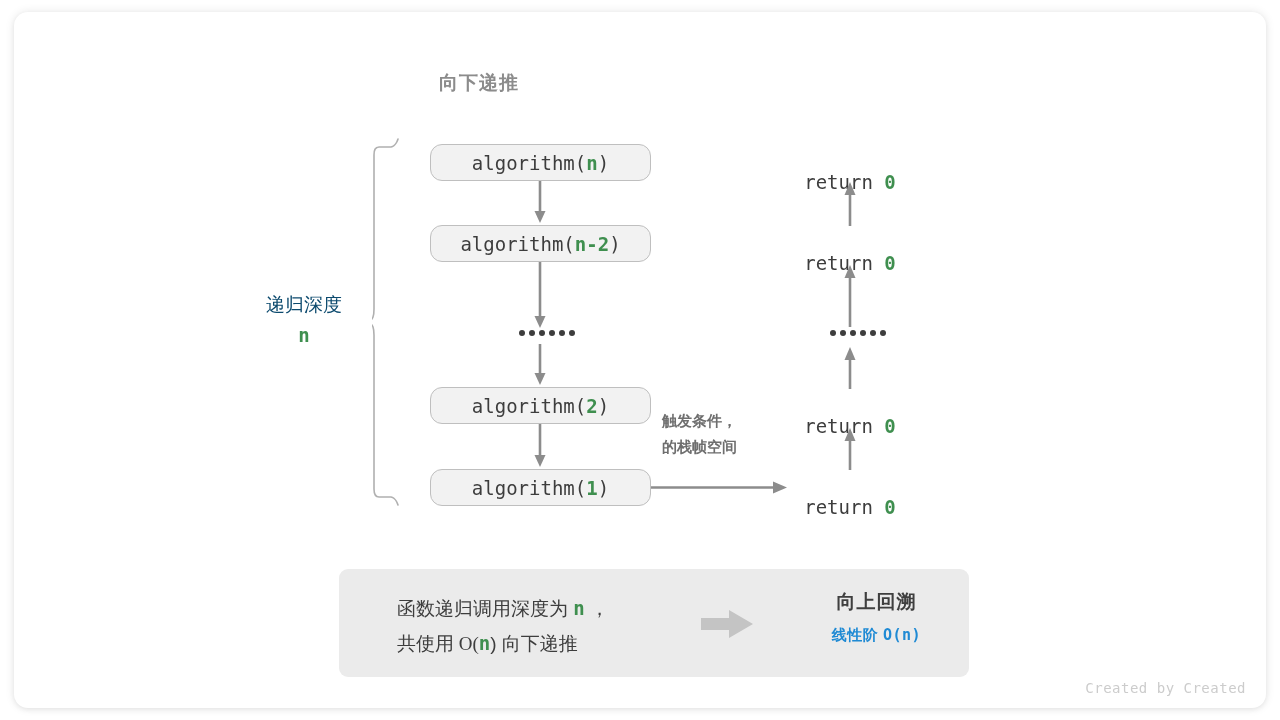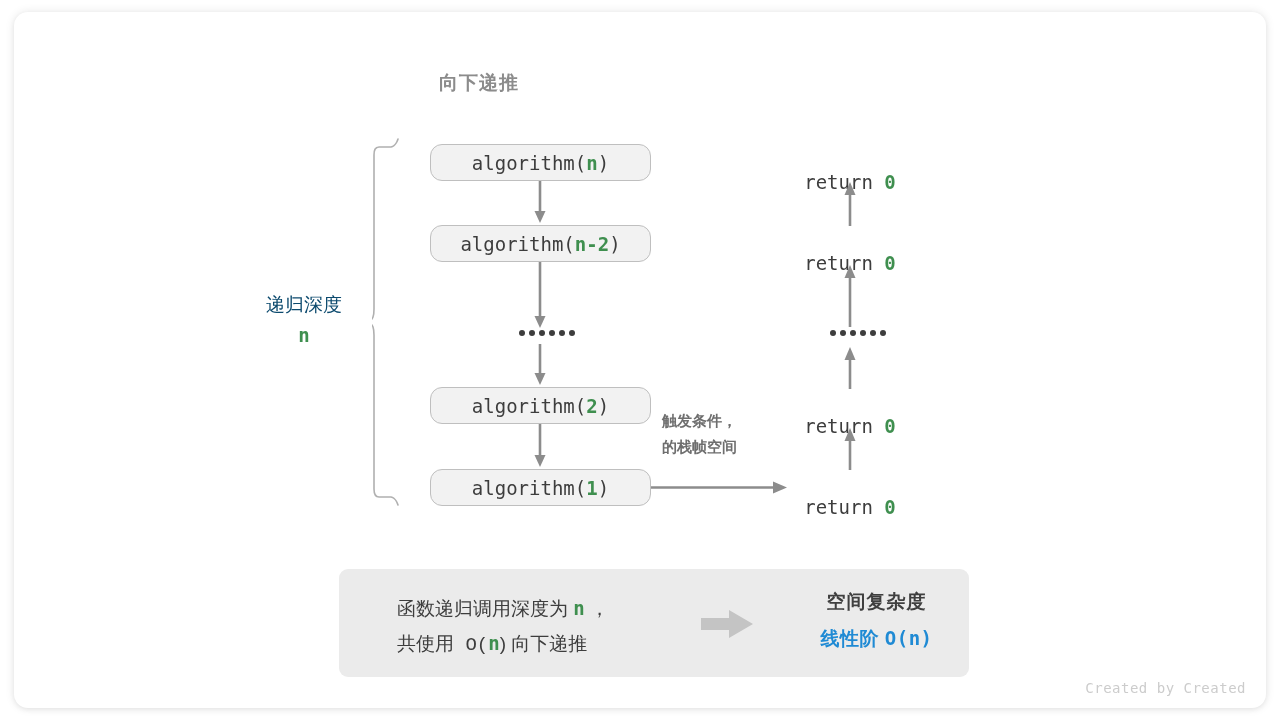--- a/index.html
+++ b/index.html
@@ -124,21 +124,21 @@
   #summary-text {
     left: 42px;
     top: 22px;
     font-size: 19px;
     color: #3d3d3d;
     line-height: 35px;
     white-space: nowrap;
     margin-left: 16px;
   }
   #summary-text .mono {
-    font-family: Liberation Mono, monospace;
+    font-family: Liberation Serif, serif;
   }
   #summary-text .g {
     font-family: "DejaVu Sans Mono", monospace;
     color: #3f8f4f;
     font-weight: bold;
   }
   #summary-result {
     left: 445px;
     top: 20px;
     width: 185px;
@@ -148,21 +148,21 @@
   #summary-result .title {
     display: block;
     font-size: 19px;
     font-weight: bold;
     color: #3f3f3f;
     letter-spacing: 1px;
   }
   #summary-result .value {
     display: block;
     margin-top: 11px;
-    font-size: 19px;
+    font-size: 15px;
     font-weight: bold;
     color: #1f8ad4;
     letter-spacing: 0.5px;
   }
   #summary-result .value .mono {
     font-family: "DejaVu Sans Mono", monospace;
   }
 
   
   #credit {
@@ -301,20 +301,20 @@
       <div>
         <span class="mono">共使用 O(</span><span class="g">n</span><span>) 向下递推</span>
       </div>
     </div>
 
     <svg class="abs" style="left:362px; top:39px;" width="56" height="32">
       <path d="M 0 10 L 28 10 L 28 2 L 52 16 L 28 30 L 28 22 L 0 22 Z" fill="#c4c4c4"></path>
     </svg>
 
     <div class="abs" id="summary-result">
-      <span class="title">空间复杂度</span>
+      <span class="title">向上回溯</span>
       <span class="value"><span>线性阶 </span><span class="mono">O(n)</span></span>
     </div>
   </div>
 
   <div class="abs" id="credit">Created by Created</div>
 
 </div>
 
 </body></html>

